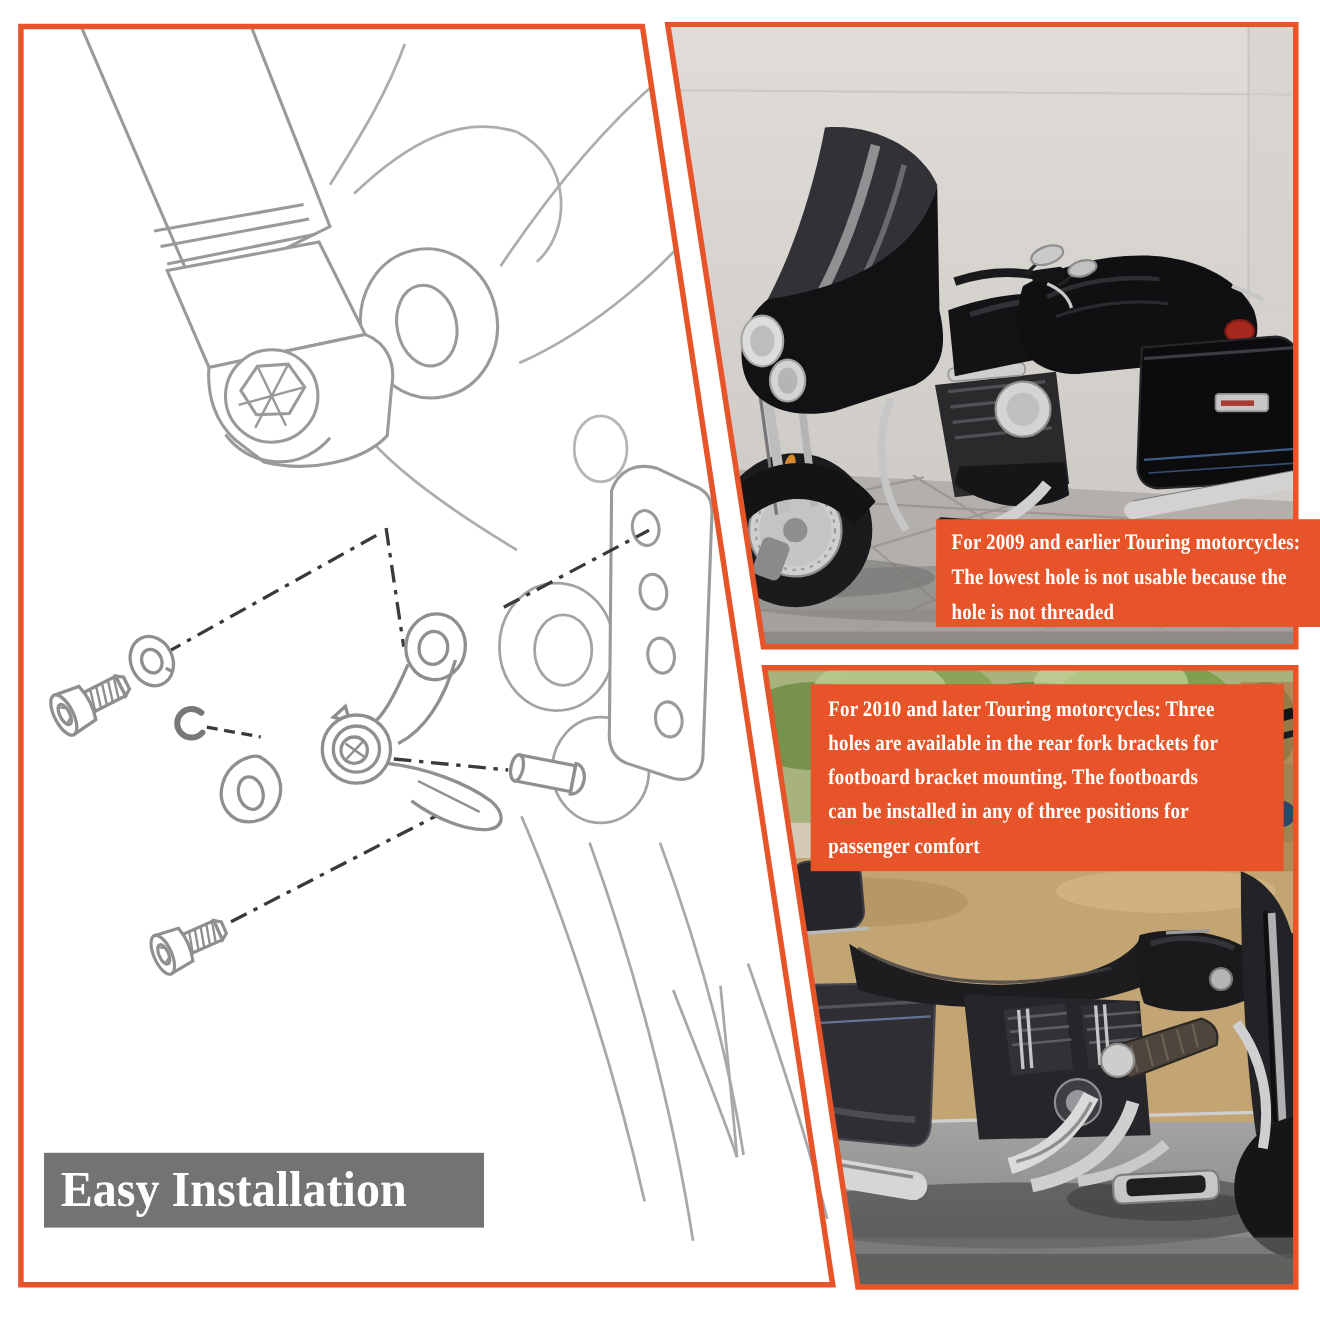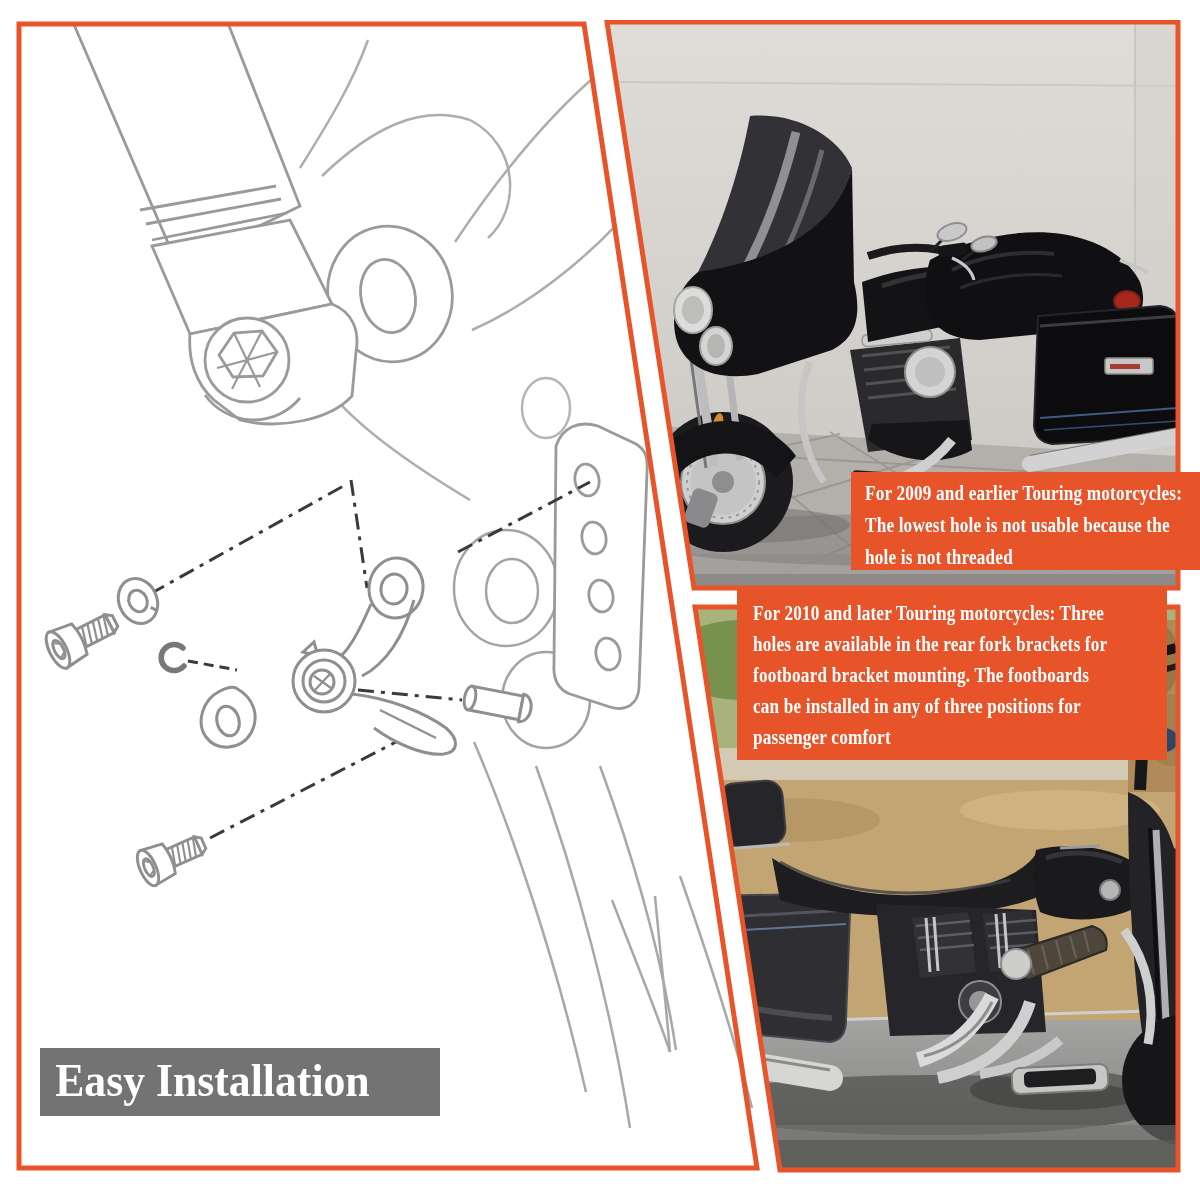--- a/index.html
+++ b/index.html
@@ -5,21 +5,21 @@
   html,body{margin:0;padding:0;background:#ffffff;}
   #stage{position:relative;width:1200px;height:1200px;background:#ffffff;overflow:hidden;
          font-family:"Liberation Serif","DejaVu Serif",serif;}
   svg{display:block;}
   .abs{position:absolute;}
   
   .caption{position:absolute;background:#e8542a;color:#ffffff;z-index:30;margin-left:39px;}
   .cap-line{font-weight:bold;font-size:20px;line-height:32px;white-space:nowrap;
             transform:scaleX(.86);transform-origin:0 50%;letter-spacing:.2px;}
   #cap1{left:812px;top:472px;width:366px;height:98px;padding:5px 0 0 14px;box-sizing:border-box;}
-  #cap2{left:698px;top:590px;width:430px;height:170px;padding:8px 0 0 16px;box-sizing:border-box;}
+  #cap2{left:698px;top:622px;width:430px;height:170px;padding:8px 0 0 16px;box-sizing:border-box;}
   #cap2 .cap-line{line-height:31px;}
   
   #banner{left:40px;top:1048px;width:400px;height:68px;background:#737373;z-index:30;}
   #banner span{display:block;font-weight:bold;font-size:46px;line-height:66px;color:#ffffff;
                padding-left:16px;white-space:nowrap;transform:scaleX(.95);transform-origin:0 50%;}
   
   #photo1{left:600px;top:20px;width:585px;height:572px;z-index:10;}
   #photo2{left:680px;top:600px;width:505px;height:575px;z-index:10;}
   #diagram-svg{left:0;top:0;z-index:5;}
   #frame-overlay{left:0;top:0;z-index:20;pointer-events:none;}

